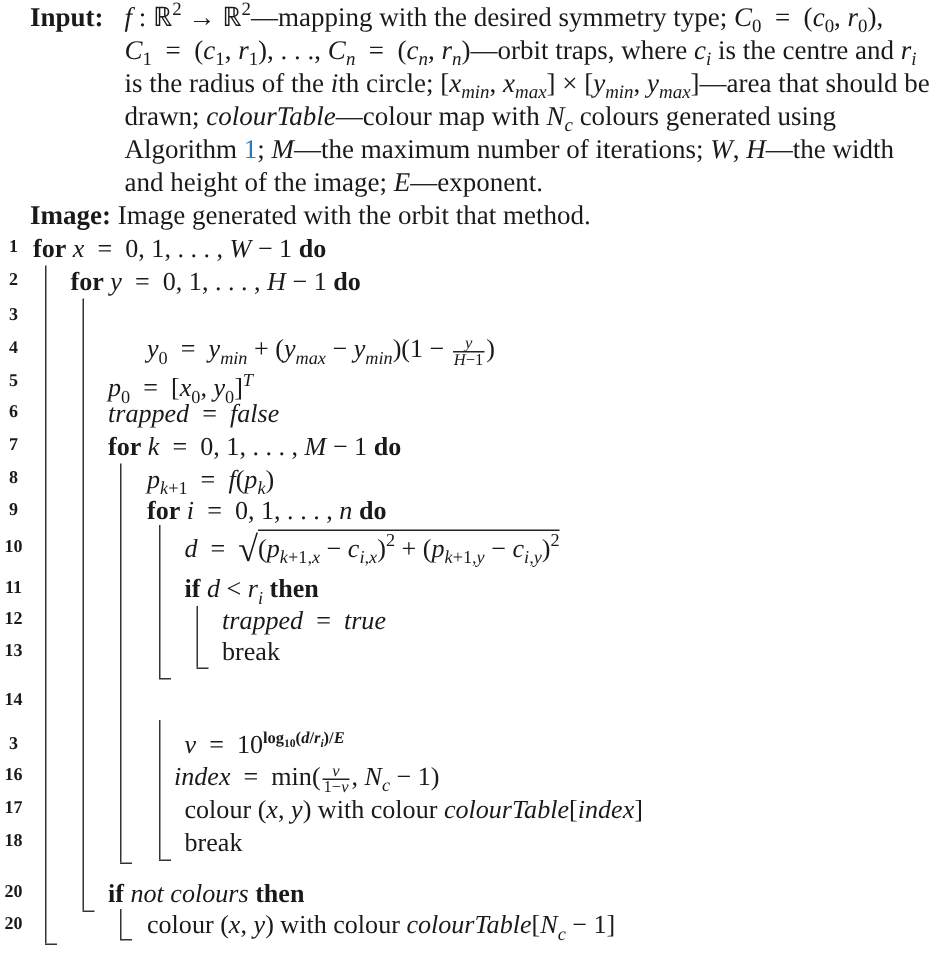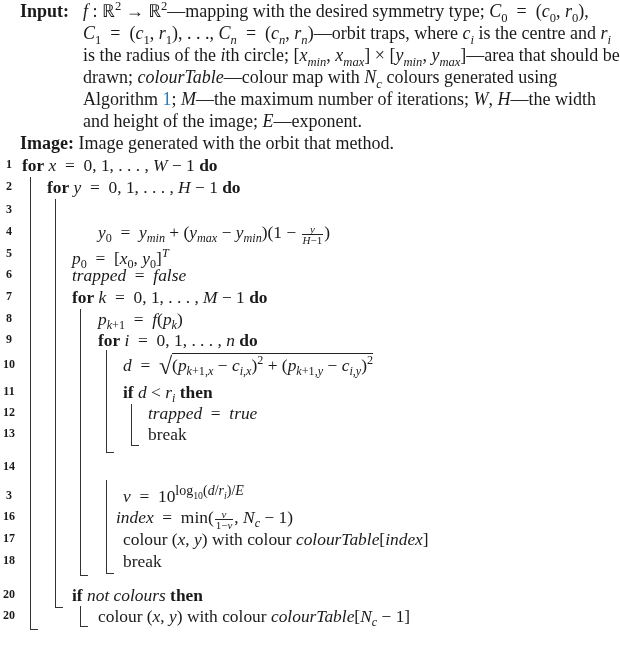--- a/index.html
+++ b/index.html
@@ -105,19 +105,19 @@
   <div class="code" style="left:72px; top:222px;margin-left:26px;"><i>y</i><sub>0</sub> &nbsp;= &nbsp;<i>y<sub>min</sub></i> + (<i>y<sub>max</sub></i> − <i>y<sub>min</sub></i>)(1 − <span class="frac"><span class="n"><i>y</i></span><span class="d"><i>H</i>−1</span></span>)</div>
   <div class="code" style="left:72px; top:248px;"><i>p</i><sub>0</sub> &nbsp;= &nbsp;[<i>x</i><sub>0</sub>, <i>y</i><sub>0</sub>]<sup><i>T</i></sup></div>
   <div class="code" style="left:72px; top:265px;"><i>trapped</i> &nbsp;= &nbsp;<i>false</i></div>
   <div class="code" style="left:72px; top:287px;"><b>for</b> <i>k</i> &nbsp;= &nbsp;0, 1, . . . , <i>M</i> − 1 <b>do</b></div>
   <div class="code" style="left:98px; top:309px;"><i>p</i><sub><i>k</i>+1</sub> &nbsp;= &nbsp;<i>f</i>(<i>p<sub>k</sub></i>)</div>
   <div class="code" style="left:98px; top:330px;"><b>for</b> <i>i</i> &nbsp;= &nbsp;0, 1, . . . , <i>n</i> <b>do</b></div>
   <div class="code" style="left:123px; top:355px;"><i>d</i> &nbsp;= &nbsp;<span class="rad">√</span><span class="sqrt">(<i>p</i><sub><i>k</i>+1,<i>x</i></sub> − <i>c</i><sub><i>i</i>,<i>x</i></sub>)<sup>2</sup> + (<i>p</i><sub><i>k</i>+1,<i>y</i></sub> − <i>c</i><sub><i>i</i>,<i>y</i></sub>)<sup>2</sup></span></div>
   <div class="code" style="left:123px; top:382px;text-align:center;"><b>if</b> <i>d</i> &lt; <i>r<sub>i</sub></i> <b>then</b></div>
   <div class="code" style="left:148px; top:403px;"><i>trapped</i> &nbsp;= &nbsp;<i>true</i></div>
   <div class="code" style="left:148px; top:424px;">break</div>
-  <div class="code" style="left:123px; top:486px;"><i>v</i> &nbsp;= &nbsp;10<sup style="font-size:14px;">log<sub>10</sub>(<i>d</i>/<i>r<sub>i</sub></i>)/<i>E</i></sup></div>
+  <div class="code" style="left:123px; top:486px;"><i>v</i> &nbsp;= &nbsp;10<sup style="font-size:11px;font-weight:bold;">log<sub>10</sub>(<i>d</i>/<i>r<sub>i</sub></i>)/<i>E</i></sup></div>
   <div class="code" style="left:116px; top:507px;"><i>index</i> &nbsp;= &nbsp;min(<span class="frac"><span class="n"><i>v</i></span><span class="d">1−<i>v</i></span></span>, <i>N<sub>c</sub></i> − 1)</div>
   <div class="code" style="left:123px; top:529px;">colour (<i>x</i>, <i>y</i>) with colour <i>colourTable</i>[<i>index</i>]</div>
   <div class="code" style="left:123px; top:551px;">break</div>
   <div class="code" style="left:72px; top:585px;"><b>if</b> <i>not colours</i> <b>then</b></div>
   <div class="code" style="left:98px; top:606px;">colour (<i>x</i>, <i>y</i>) with colour <i>colourTable</i>[<i>N<sub>c</sub></i> − 1]</div>
 </div>
 
 </body></html>

